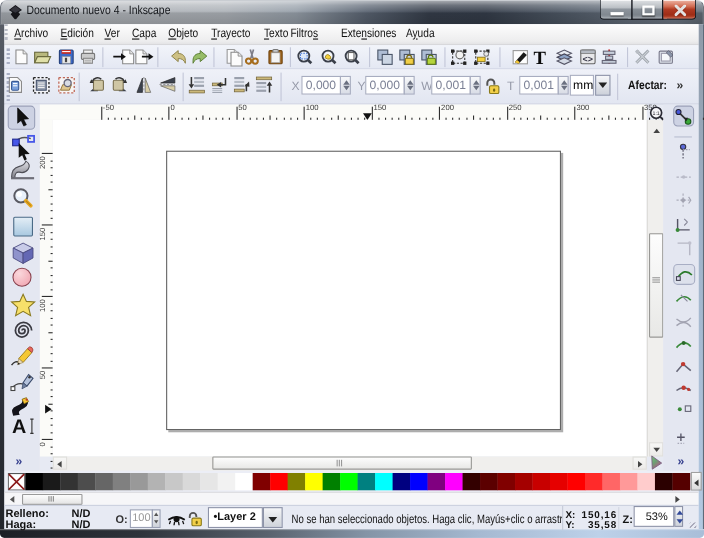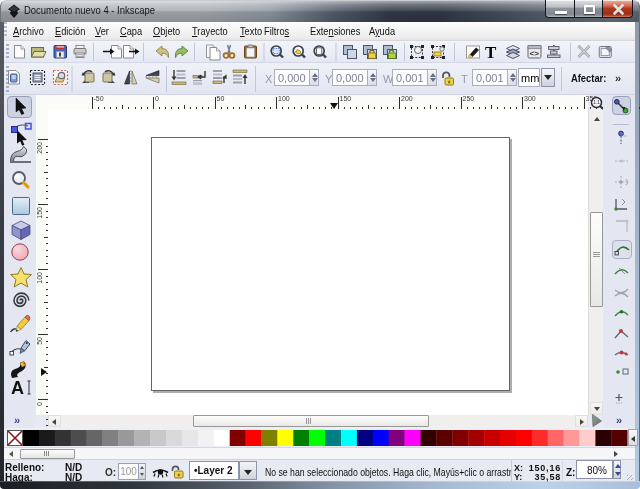--- a/index.html
+++ b/index.html
@@ -918,20 +918,20 @@
       </div>
     <div class="st" style="left:261px; top:6px; font-size:11px; white-space:nowrap; transform:scaleX(.79); transform-origin:0 50%; width:312px; overflow:hidden;">No se han seleccionado objetos. Haga clic, Mayús+clic o arrastr</div>
     <div class="st" style="left:507px; top:0px; width:1px; height:22px; background:#c5cad8;"></div>
     <div class="st" style="left:558px; top:1px; width:1px; height:20px; background:#d2d6e2;"></div>
     <div class="st" style="left:510px; top:3px; font-size:9px; font-weight:bold;">X:</div>
     <div class="st" style="left:523px; top:3px; width:34px; text-align:right; font-size:9px; font-weight:bold; letter-spacing:.8px;">150,16</div>
     <div class="st" style="left:510px; top:12px; font-size:9px; font-weight:bold;">Y:</div>
     <div class="st" style="left:523px; top:12px; width:34px; text-align:right; font-size:9px; font-weight:bold; letter-spacing:.8px;">35,58</div>
     <div class="st" style="left:562px; top:7px; font-weight:bold;">Z:</div>
     <div id="zoombox">
-        <div style="position:absolute; left:10px; top:4px; font-size:10px;">80%</div>
+        <div style="position:absolute; left:10px; top:4px; font-size:10px;">53%</div>
       </div>
     <div id="zoomspin"></div>
     <div class="arr st" style="left:611px; top:4px; border-left:3px solid transparent; border-right:3px solid transparent; border-bottom:4px solid #334a9a;"></div>
     <div class="arr st" style="left:611px; top:12px; border-left:3px solid transparent; border-right:3px solid transparent; border-top:4px solid #334a9a;"></div>
     <div class="st" style="left:623px; top:15px; width:6px; height:5px; background:repeating-linear-gradient(135deg,#aab 0 1px, transparent 1px 3px);"></div>
   </div>
 </div>
 
 </body></html>

